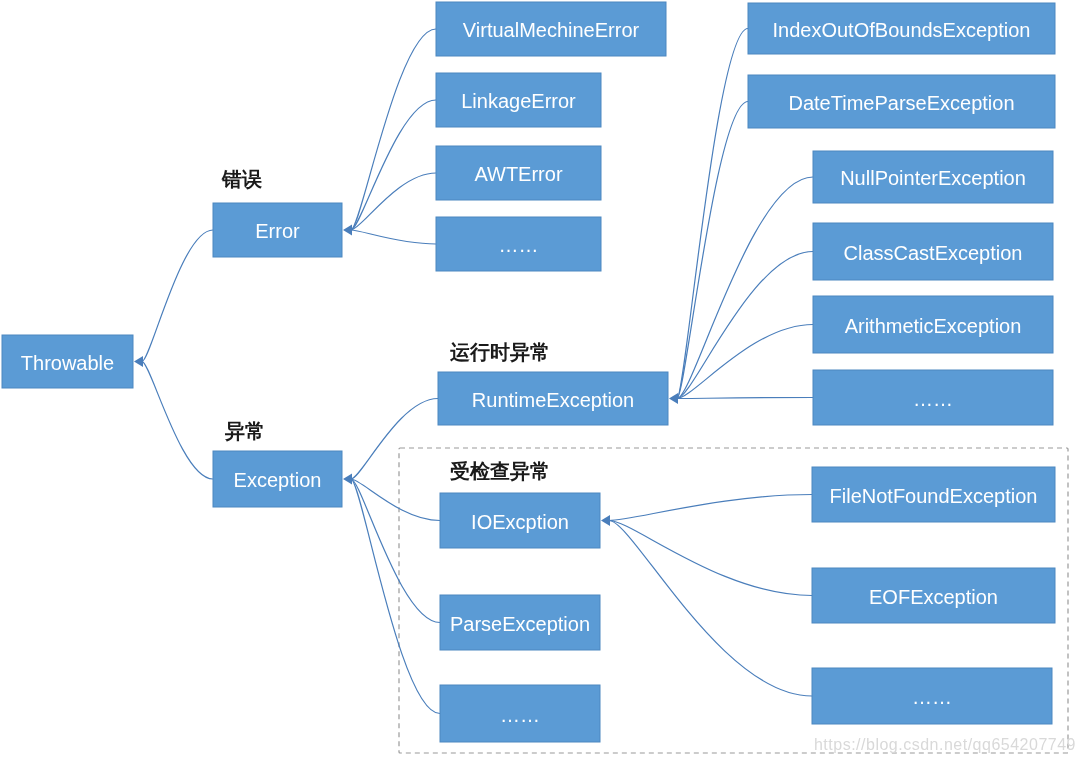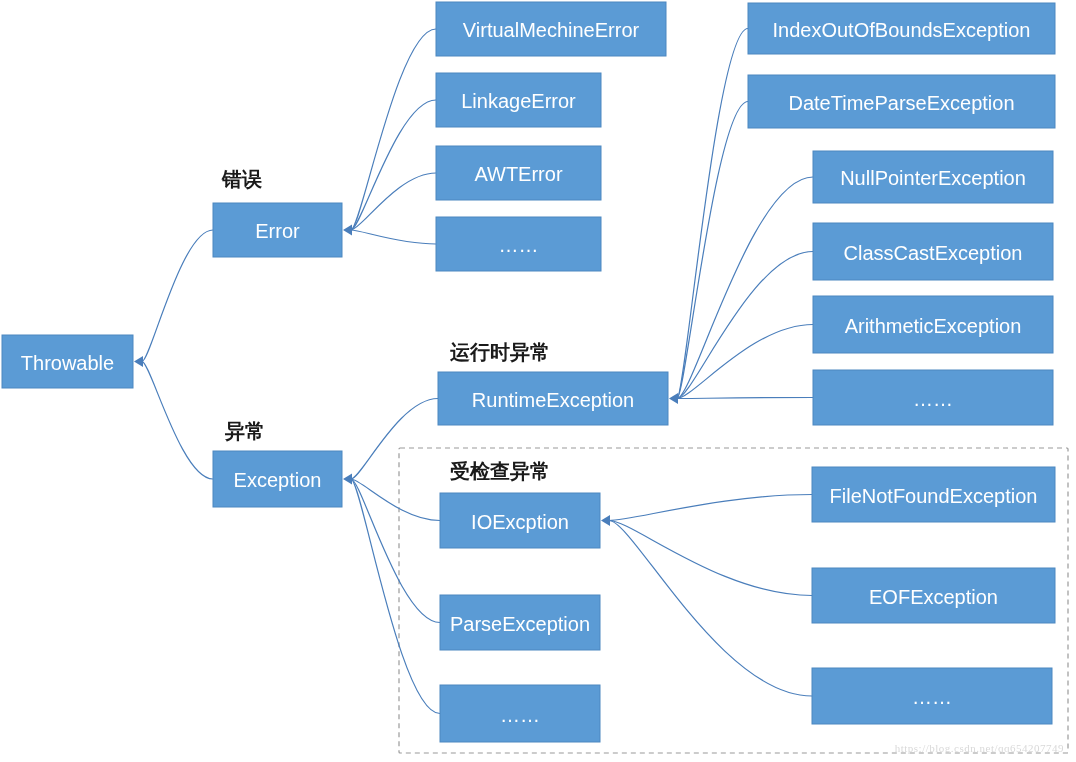--- a/index.html
+++ b/index.html
@@ -45,27 +45,26 @@
     fill: var(--connector, #4a7ebb);
   }
   .dashed-container {
     fill: none;
     stroke: #9a9a9a;
     stroke-width: 1.2;
     stroke-dasharray: 5 4;
   }
   #watermark {
     position: absolute;
-    right: 12px;
+    right: 0;
     bottom: 8px;
-    font-size: 11px;
+    font-size: 16px;
     color: #d9d9d9;
     letter-spacing: 0.5px;
     user-select: none;
-    font-family: Liberation Serif, serif;
   }
 </style>
 </head>
 <body>
 
 <div id="stage">
   <svg id="diagram-svg" width="1076" height="762" viewBox="0 0 1076 762" xmlns="http://www.w3.org/2000/svg" style="--box-fill: #5b9bd5; --box-border: #4d87c0; --connector: #4a7ebb;">
       <rect x="399" y="448" width="669" height="305" rx="1" class="dashed-container"></rect>
       <path d="M 213 230 C 181.05 230, 150.52 361.5, 142 361.5" class="edge-path"></path>
       <path d="M 213 479 C 181.05 479, 150.52 361.5, 142 361.5" class="edge-path"></path>

